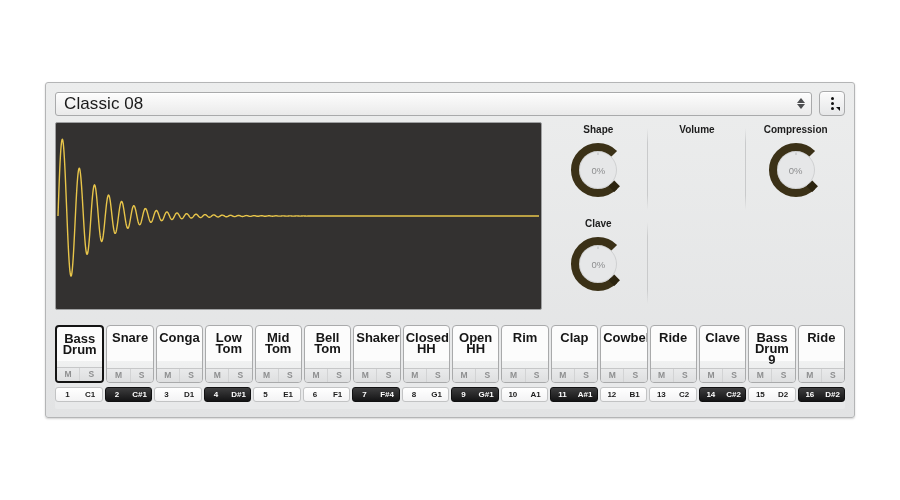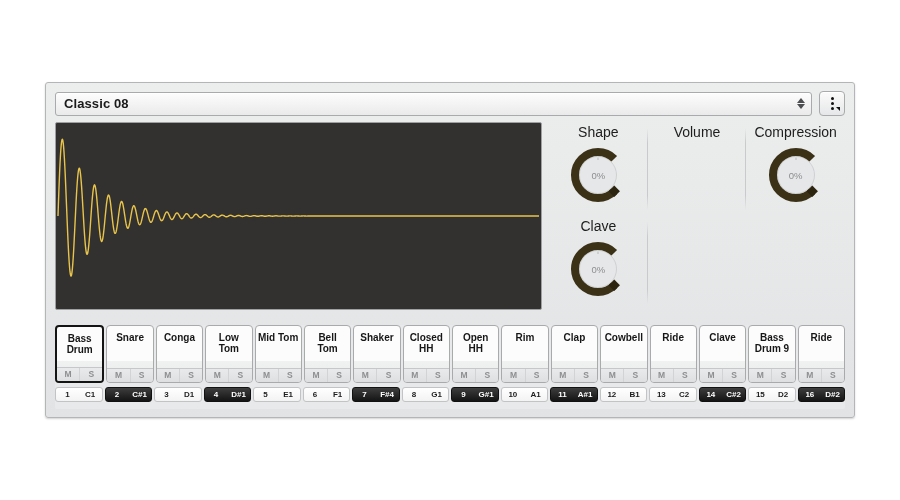--- a/index.html
+++ b/index.html
@@ -37,22 +37,22 @@
     height: 22px;
     background: linear-gradient(#fdfdfd, #eaeaea);
     border: 1px solid #a9aaab;
     border-radius: 3px;
     display: flex;
     align-items: center;
     position: relative;
     box-shadow: inset 0 1px 0 #ffffff;
   }
   .preset-name {
-    font-size: 13px;
-    font-weight: bold;
+    font-size: 17px;
+    font-weight: normal;
     color: #1a1a1a;
     padding-left: 8px;
     letter-spacing: .1px;
   }
   .stepper {
     position: absolute;
     right: 4px;
     top: 2px;
     width: 13px;
     height: 17px;
@@ -139,22 +139,22 @@
     position: relative;
   }
   .knob-cell:not(:nth-child(3n))::after {
     content: "";
     position: absolute;
     right: 0; top: 6px; bottom: 6px;
     width: 1px;
     background: linear-gradient(transparent, #c9cacb 18%, #c9cacb 82%, transparent);
   }
   .knob-label {
-    font-size: 14px;
-    font-weight: normal;
+    font-size: 10px;
+    font-weight: bold;
     color: #1d1d1d;
     margin-bottom: 4px;
     white-space: nowrap;
   }
   .knob-wrap {
     position: relative;
     width: 62px;
     height: 62px;
   }
   .knob-wrap svg { display:block; width: 62px; height: 62px; }
@@ -194,21 +194,21 @@
     flex-direction: column;
     justify-content: space-between;
     align-items: center;
     position: relative;
     overflow: hidden;
   }
   .pad.selected {
     border: 2px solid #141414;
   }
   .pad-name {
-    font-size: 10px;
+    font-size: 13px;
     font-weight: bold;
     color: #161616;
     text-align: center;
     line-height: 11px;
     padding: 6px 2px 0 2px;
     width: 100%;
     box-sizing: border-box;
   }
   .pad-ms {
     width: 100%;

